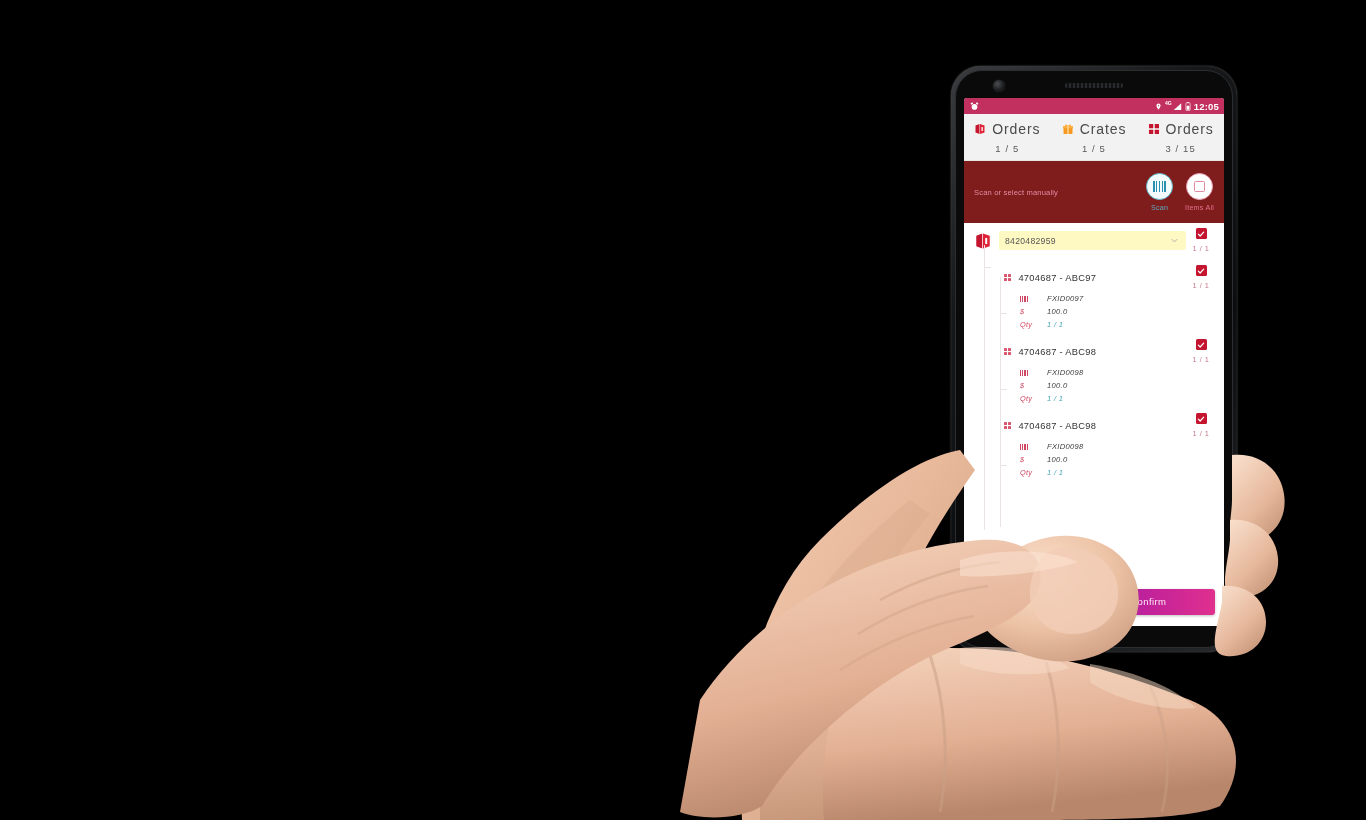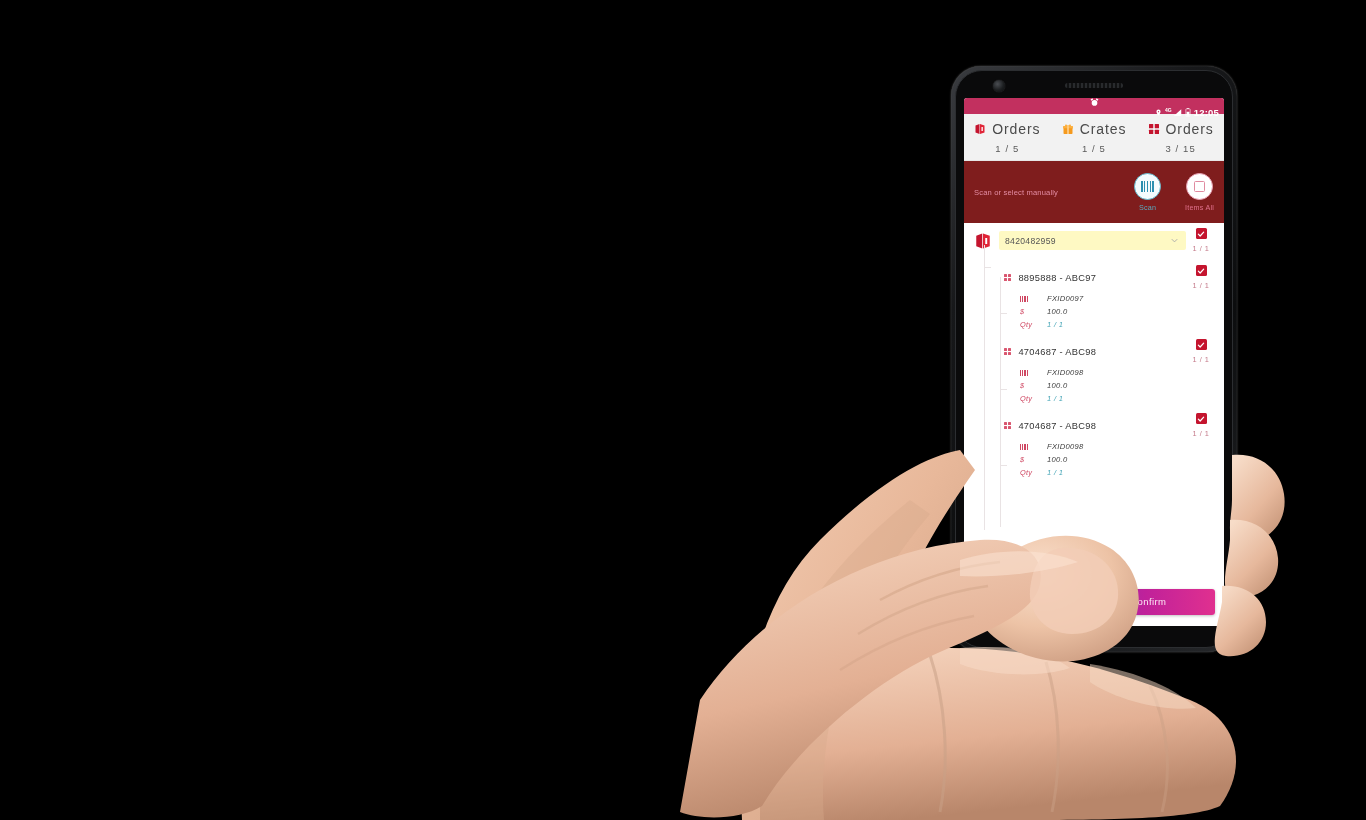--- a/index.html
+++ b/index.html
@@ -42,21 +42,21 @@
   .screen {
     position:absolute; left:13px; top:32px;
     width:260px; height:528px;
     background:#fff; overflow:hidden;
     border-radius:3px;
   }
 
   
   .statusbar {
     height:16px; background:#c2305f; display:flex; align-items:center;
-    padding:0 5px 0 6px; color:#fff;flex-direction:column;
+    padding:0 5px 0 6px; color:#fff;
   }
   .sb-left { display:flex; align-items:center; gap:3px; }
   .sb-right { margin-left:auto; display:flex; align-items:center; gap:3px; }
   .sb-time { font-size:9.5px; font-weight:bold; letter-spacing:.2px; }
   .sb-ico { display:block; }
   .sb-4g { font-size:5px; font-weight:bold; position:relative; top:-3px; margin-right:-2px; }
 
   
   .tabbar {
     background:#f2f2f2; padding:7px 0 6px;
@@ -67,21 +67,21 @@
   .tab-head { display:flex; align-items:center; gap:6px; }
   .tab-label { font-size:14px; color:#4a4a4a; letter-spacing:.9px; }
   .tab-count { font-size:9.5px; color:#5a5a5a; letter-spacing:1.1px; margin-top:6px; }
 
   
   .scanrow {
     height:62px; position:relative; padding:0 10px;
     display:flex; align-items:center; background:#7f1d1d;
   }
   .scanhint { font-size:7.6px; color:#e38ca3; letter-spacing:.15px; }
-  .scanbtns { margin-left:auto; display:flex; gap:24px; align-items:center; }
+  .scanbtns { margin-left:auto; display:flex; gap:12px; align-items:center; }
   .cbtn { display:flex; flex-direction:column; align-items:center; gap:3px; }
   .cring {
     width:27px; height:27px; border-radius:50%;
     display:flex; align-items:center; justify-content:center;
   }
   .cring.scan { border:1.4px solid #63b9cd; background:#f4fbfd; }
   .cring.sel  { border:1.4px solid #e8a0b2; background:#fff; }
   .cbtn-lab { font-size:7.2px; letter-spacing:.2px; }
   .cbtn-lab.scan { color:#5aa9bd; }
   .cbtn-lab.sel  { color:#e0718c; }
@@ -296,21 +296,21 @@
 
 
         <div class="item" style="margin-top:9px">
           <div class="item-head">
             <span class="grid-ico">
                 <span></span>
                 <span></span>
                 <span></span>
                 <span></span>
               </span>
-            <span class="item-title">8895888 - ABC97</span>
+            <span class="item-title">4704687 - ABC97</span>
             <div class="ckcol">
               <span class="ckbox">
                 <svg width="8" height="8" viewBox="0 0 24 24" fill="none" stroke="#fff" stroke-width="3.6" stroke-linecap="round" stroke-linejoin="round">
                     <path d="M4 12.5l5.5 5.5L20 6.5"></path>
                   </svg>
               </span>
               <span class="ckcount">1 / 1</span>
             </div>
           </div>
           <div class="kv">

